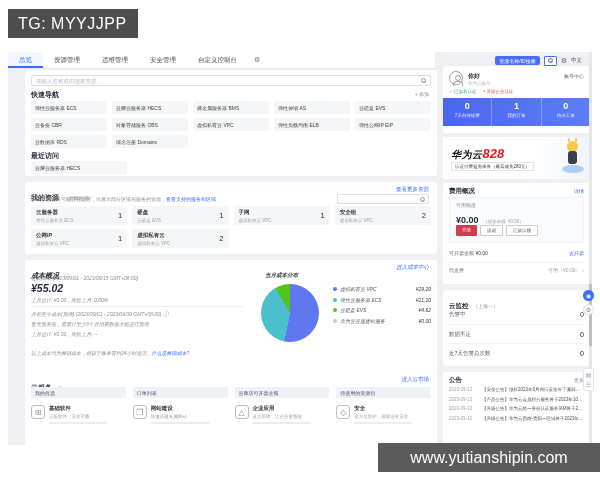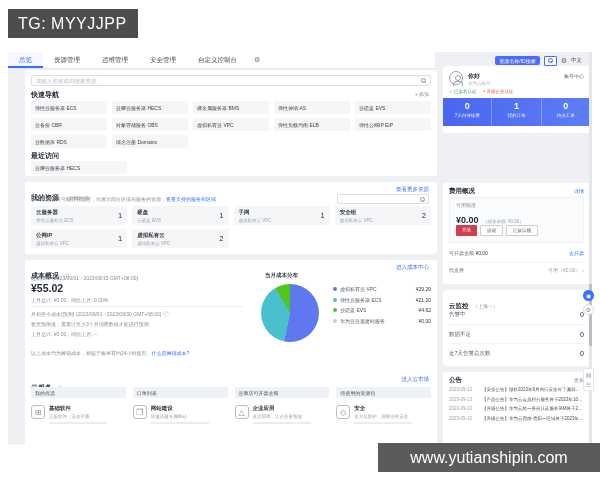--- a/index.html
+++ b/index.html
@@ -68,21 +68,21 @@
   .res-grid { left:6px; top:24px; width:400px; display:grid; grid-template-columns:repeat(4,1fr); gap:4px 5px; }
   .res-card { background:#f5f6f8; border-radius:1px; height:19px; padding:3px 5px; position:relative; cursor:pointer; }
   .res-name { font-size:5.5px; font-weight:bold; color:#33363c; white-space:nowrap; }
   .res-sub  { font-size:4.5px; color:#9aa0ab; margin-top:1.5px; white-space:nowrap; }
   .res-count { position:absolute; right:5px; top:4.5px; font-size:7.5px; color:#252b3a; }
   .res-search { right:8px; top:12px; width:92px; height:10px; background:#fff; border:1px solid #dcdfe6;
                 border-radius:1px; } 
   .res-search .mag { position:absolute; right:3px; top:2px; }
 
   
-  #card-cost { top:190px; height:120px; }
+  #card-cost { top:190px; height:120px;font-style:italic; }
   .cost-amount { font-size:10.5px; font-weight:bold; color:#252b3a; }
   .cost-div { left:6px; top:46px; width:212px; border-top:1px solid #efefef; }
   .donut-wrap { left:236px; top:24px; width:58px; height:58px; }
   .donut { width:58px; height:58px; border-radius:50%; }
   .donut-hole { position:absolute; left:9px; top:9px; width:40px; height:40px; border-radius:50%;
                 background:#fff; display:flex; flex-direction:column; align-items:center; justify-content:center; }
   .donut-val { font-size:7.5px; font-weight:bold; color:#252b3a; }
   .donut-cap { font-size:4.5px; color:#9aa0ab; margin-top:1px; }
   .legend { left:308px; top:26px; width:98px; display:flex; flex-direction:column; gap:4.5px; }
   .lg-row { display:flex; align-items:center; font-size:5px; color:#555a64; }
@@ -410,20 +410,33 @@
           <div class="stat-v">1</div>
           <div class="stat-l">我的订单</div>
         </div>
         <div class="stat">
           <div class="stat-v">0</div>
           <div class="stat-l">待办工单</div>
         </div>
       </div>
     </div>
 
+    <div class="rcard" id="card-828">
+      <div class="abs b828">
+        <span class="b828-brand">华为云</span><span class="b828-num">828</span>
+      </div>
+      <div class="abs b828-sub">认证付费返免单券（最高减免280元）</div>
+      <div class="abs mascot">
+        <div class="mas-ear1"></div>
+          <div class="mas-ear2"></div>
+        <div class="mas-head"></div>
+          <div class="mas-body"></div>
+          <div class="mas-base"></div>
+      </div>
+    </div>
 
     <div class="rcard" id="card-bill">
       <div class="abs sec-title" style="left:6px; top:4px; font-size:6.5px;">费用概况</div>
       <div class="abs link-blue" style="right:6px; top:5px; font-size:5px;">详情</div>
       <div class="abs bill-box">
         <div class="abs micro" style="left:6px; top:4px;">可用额度</div>
         <div class="abs" style="left:6px; top:11px;">
           <span class="bill-amount">¥0.00</span>
           <span class="bill-amount-sub">（现金余额: ¥0.00）</span>
         </div>

